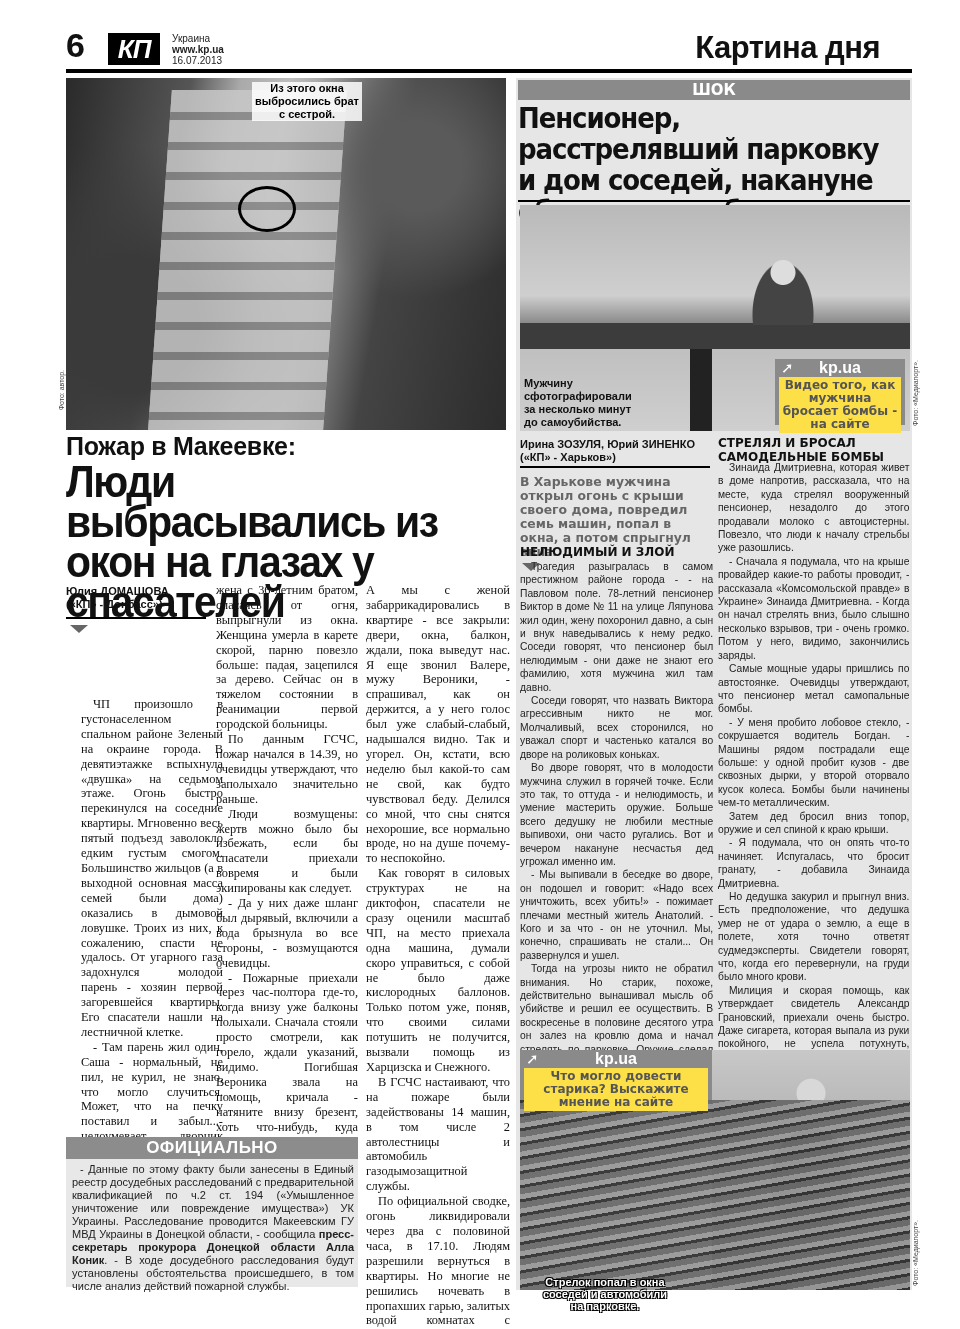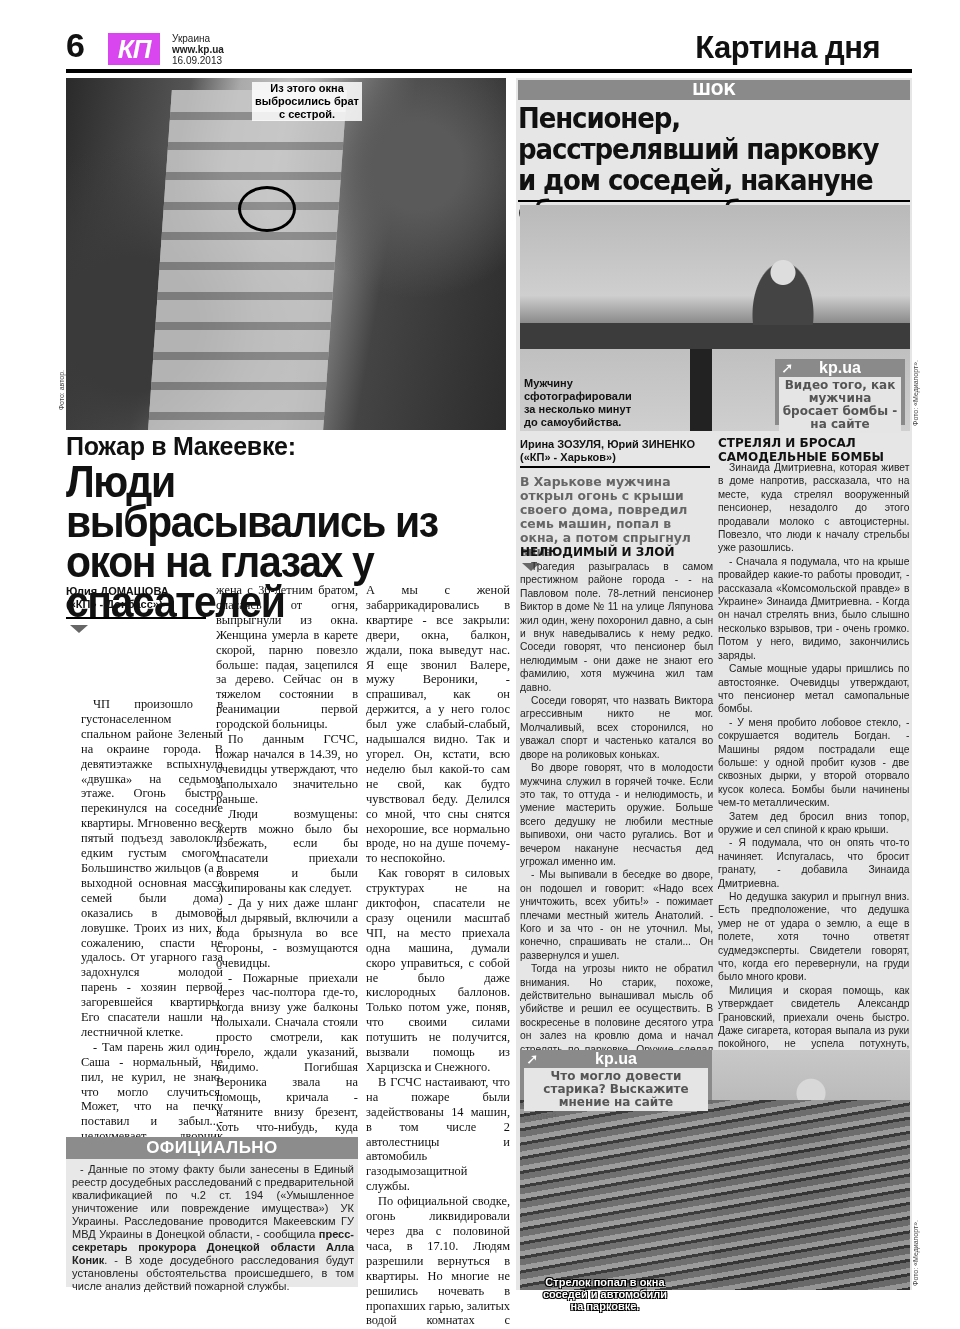--- a/index.html
+++ b/index.html
@@ -1,20 +1,20 @@
 <!DOCTYPE html>
 <html><head>
 <meta charset="utf-8">
 <style>
   html,body{margin:0;padding:0;background:#fff;}
   body{width:960px;height:1329px;position:relative;overflow:hidden;color:#111;font-family:"Liberation Serif",serif;}
   .abs{position:absolute;}
   
   .pagenum{left:66px;top:28px;font:bold 34px/1 "Liberation Sans",sans-serif;}
-  .logo{left:108px;top:33px;width:52px;height:32px;background:#d946ef;color:#fff;font:italic bold 26px/32px "Liberation Sans",sans-serif;text-align:center;letter-spacing:-1px;}
+  .logo{left:108px;top:33px;width:52px;height:32px;background:#000000;color:#fff;font:italic bold 26px/32px "Liberation Sans",sans-serif;text-align:center;letter-spacing:-1px;}
   .meta{left:172px;top:33px;font:10px/11px "Liberation Sans",sans-serif;color:#222;}
   .meta b{font-weight:bold;}
   .section-title{right:80px;top:32px;font:bold 31px/1 "Liberation Sans",sans-serif;letter-spacing:-0.5px;}
   .rule-thick{left:66px;top:69px;width:846px;height:4px;background:#000;}
   
   .photo-left{left:66px;top:78px;width:440px;height:352px;background:
     radial-gradient(circle at 80% 25%,#5a5a5a 0 10%,transparent 30%),
     radial-gradient(circle at 15% 70%,#3a3a3a 0 15%,transparent 40%),
     linear-gradient(100deg,#2a2a2a 0%,#555 25%,#aaa 35%,#bdbdbd 45%,#9a9a9a 55%,#444 70%,#2c2c2c 100%);}
   .bldg{left:160px;top:90px;width:175px;height:340px;background:repeating-linear-gradient(180deg,#c9c9c9 0 22px,#888 22px 30px),#bbb;transform:skewX(-4deg);opacity:.85;}
@@ -44,21 +44,21 @@
   .r-rule{left:518px;top:200px;width:392px;height:2px;background:#000;}
   .photo-right{left:520px;top:205px;width:390px;height:226px;background:
     linear-gradient(180deg,#b9b9b9 0%,#cfcfcf 40%,#6a6a6a 58%,#bfbfbf 62%,#cfcfcf 100%);}
   .pr-slab{left:520px;top:323px;width:390px;height:26px;background:#3c3c3c;}
   .pr-post{left:690px;top:349px;width:22px;height:82px;background:#222;}
   .pr-man{left:748px;top:255px;width:70px;height:70px;background:radial-gradient(circle at 50% 25%,#ddd 0 12px,transparent 13px),radial-gradient(ellipse at 50% 85%,#444 0 30px,transparent 31px);}
   .cap-right{left:524px;top:377px;width:120px;text-align:left;font:bold 11px/13px "Liberation Sans",sans-serif;}
   .kp-box{left:775px;top:359px;width:130px;height:66px;background:#8a8a8a;}
   .kp-box2{left:520px;top:1050px;width:192px;height:50px;background:#8a8a8a;}
   .kp-brand{color:#fff;font:bold 16px/18px "Liberation Sans",sans-serif;text-align:center;}
-  .kp-inner{background:#e5e5e5;color:#555;font:bold 12px/13px "DejaVu Sans",sans-serif;text-align:center;margin:0 4px;padding:2px 1px;}
+  .kp-inner{background:#fde047;color:#555;font:bold 12px/13px "DejaVu Sans",sans-serif;text-align:center;margin:0 4px;padding:2px 1px;}
   .arrow-ic{position:absolute;left:6px;top:2px;color:#fff;font:bold 15px/1 "DejaVu Sans",sans-serif;}
   .r-byline{left:520px;top:438px;width:190px;font:bold 11px/13px "Liberation Sans",sans-serif;}
   .r-byline-rule{left:520px;top:466px;width:190px;height:2px;background:#000;}
   .r-lead{left:520px;top:475px;width:192px;font:bold 12.4px/14px "DejaVu Sans",sans-serif;color:#666;}
   .sub{font:bold 12px/14px "DejaVu Sans",sans-serif;color:#111;}
   .sub1{left:520px;top:545px;}
   .sub2{left:718px;top:436px;width:190px;}
   .rcol{font:11.2px/13.4px "Liberation Sans",sans-serif;text-align:justify;color:#222;transform:scaleX(.92);transform-origin:left top;}
   .rcol p{margin:0;text-indent:12px;}
   .rcol1{left:520px;top:560px;width:210px;}
@@ -72,21 +72,21 @@
   .cap-bottom{left:540px;top:1244px;width:130px;text-align:center;font:bold 11px/12px "Liberation Sans",sans-serif;color:#fff;text-shadow:-1px -1px 0 #000,1px -1px 0 #000,-1px 1px 0 #000,1px 1px 0 #000;margin-top:32px;}
 </style>
 </head>
 <body>
 
 <div class="abs pagenum">6</div>
 <div class="abs logo">КП</div>
 <div class="abs meta">
   <div>Украина</div>
   <div><b>www.kp.ua</b></div>
-  <div>16.09.2013</div>
+  <div>16.07.2013</div>
 </div>
 <div class="abs section-title">Картина дня</div>
 <div class="abs rule-thick"></div>
 
 <div class="abs photo-left"></div>
 <div class="abs bldg"></div>
 <div class="abs circle-mark"></div>
 <div class="abs cap-left">Из этого окна выбросились брат с сестрой.</div>
 <div class="abs photo-credit" style="left:58px;top:370px;">Фото: автор.</div>
 

